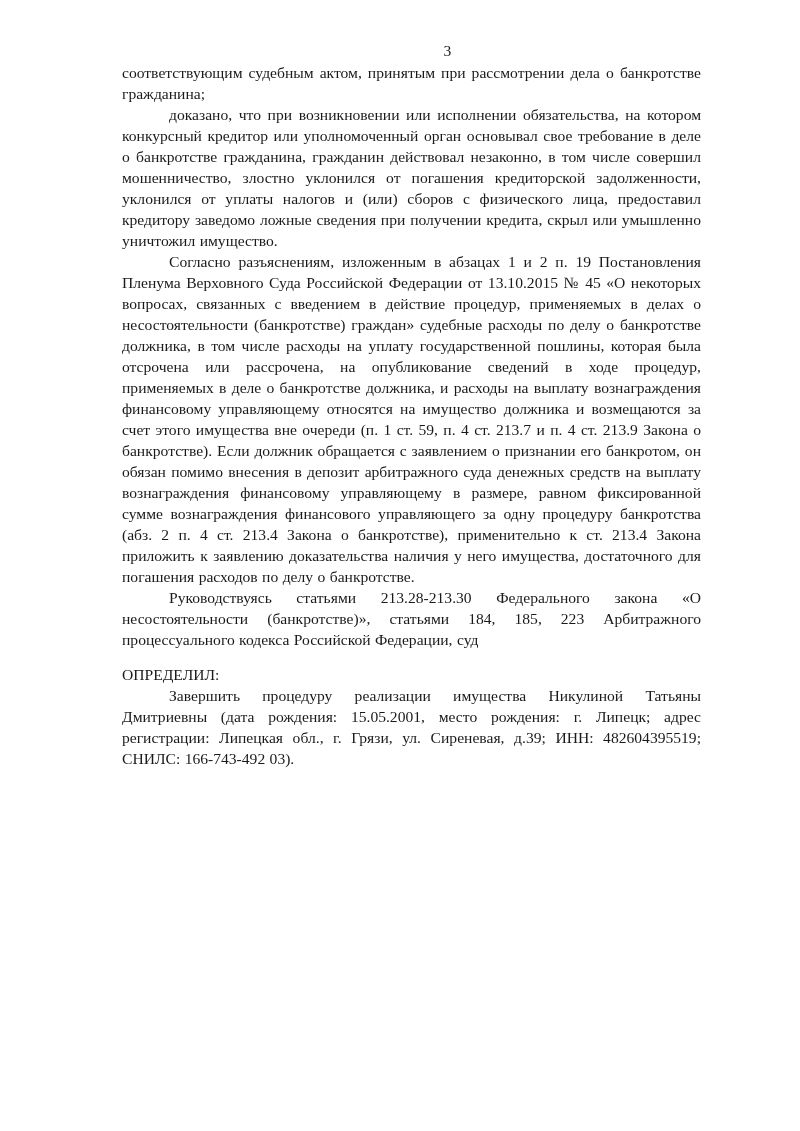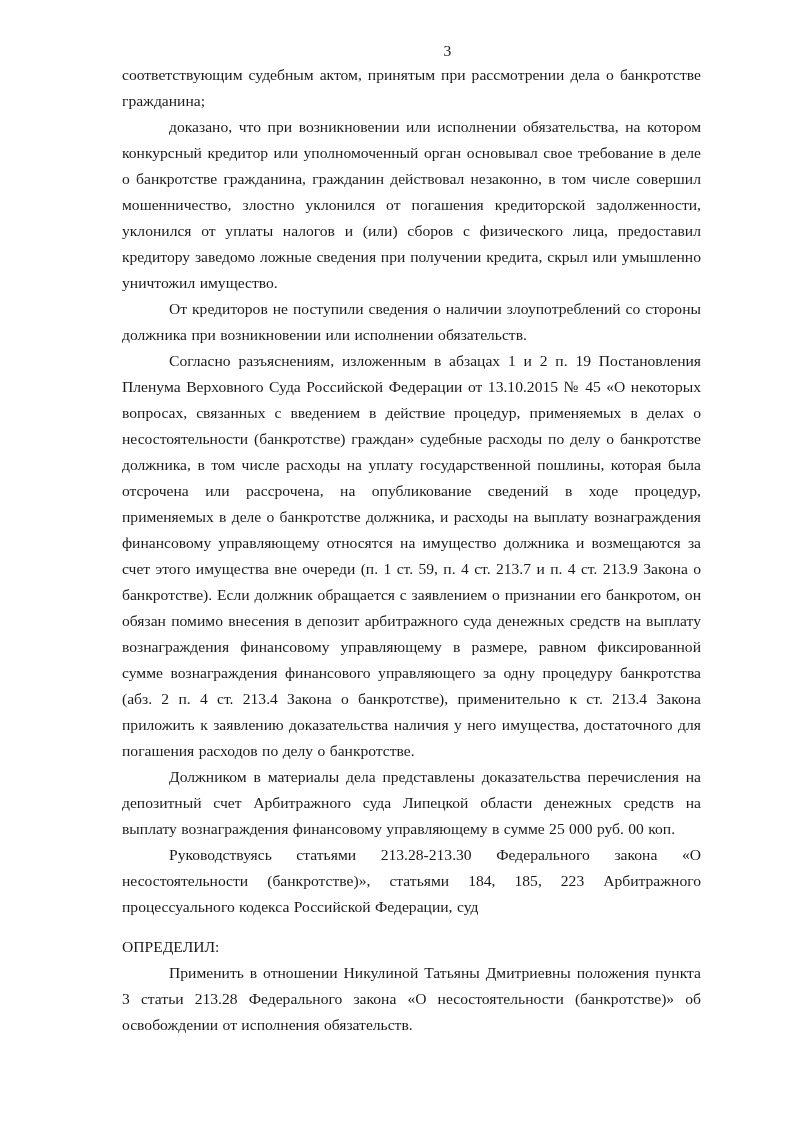--- a/index.html
+++ b/index.html
@@ -24,21 +24,21 @@
   .pagenum {
     text-align: center;
     padding-left: 72px;          
     font-size: 15.6px;
     line-height: 19.2px;
     margin-bottom: 2px;
   }
   .body p {
     margin: 0;
     font-size: 15.6px;
-    line-height: 26px;
+    line-height: 21px;
     text-align: justify;
     text-indent: 47px;
     word-spacing: 0.5px;
   }
   .body p.no-indent {
     text-indent: 0;
   }
   .resolution-heading {
     margin: 14px 0 0 0 !important;
     text-align: right;
@@ -47,23 +47,21 @@
 </style>
 </head>
 <body>
 
 <div class="page">
   <div class="pagenum">3</div>
 
   <div class="body">
     <p class="no-indent">соответствующим судебным актом, принятым при рассмотрении дела о банкротстве гражданина;</p>
     <p>доказано, что при возникновении или исполнении обязательства, на котором конкурсный кредитор или уполномоченный орган основывал свое требование в деле о банкротстве гражданина, гражданин действовал незаконно, в том числе совершил мошенничество, злостно уклонился от погашения кредиторской задолженности, уклонился от уплаты налогов и (или) сборов с физического лица, предоставил кредитору заведомо ложные сведения при получении кредита, скрыл или умышленно уничтожил имущество.</p>
-    <p>От кредиторов не поступили сведения о наличии злоупотреблений со стороны должника при возникновении или исполнении обязательств.</p>
     <p>Согласно разъяснениям, изложенным в абзацах 1 и 2 п. 19 Постановления Пленума Верховного Суда Российской Федерации от 13.10.2015 № 45 «О некоторых вопросах, связанных с введением в действие процедур, применяемых в делах о несостоятельности (банкротстве) граждан» судебные расходы по делу о банкротстве должника, в том числе расходы на уплату государственной пошлины, которая была отсрочена или рассрочена, на опубликование сведений в ходе процедур, применяемых в деле о банкротстве должника, и расходы на выплату вознаграждения финансовому управляющему относятся на имущество должника и возмещаются за счет этого имущества вне очереди (п. 1 ст. 59, п. 4 ст. 213.7 и п. 4 ст. 213.9 Закона о банкротстве). Если должник обращается с заявлением о признании его банкротом, он обязан помимо внесения в депозит арбитражного суда денежных средств на выплату вознаграждения финансовому управляющему в размере, равном фиксированной сумме вознаграждения финансового управляющего за одну процедуру банкротства (абз. 2 п. 4 ст. 213.4 Закона о банкротстве), применительно к ст. 213.4 Закона приложить к заявлению доказательства наличия у него имущества, достаточного для погашения расходов по делу о банкротстве.</p>
-    <p>Должником в материалы дела представлены доказательства перечисления на депозитный счет Арбитражного суда Липецкой области денежных средств на выплату вознаграждения финансовому управляющему в сумме 25 000 руб. 00 коп.</p>
     <p>Руководствуясь статьями 213.28-213.30 Федерального закона «О несостоятельности (банкротстве)», статьями 184, 185, 223 Арбитражного процессуального кодекса Российской Федерации, суд</p>
 
     <p class="resolution-heading">ОПРЕДЕЛИЛ:</p>
 
-    <p>Применить в отношении Никулиной Татьяны Дмитриевны положения пункта 3 статьи 213.28 Федерального закона «О несостоятельности (банкротстве)» об освобождении от исполнения обязательств.</p>
+    <p>Завершить процедуру реализации имущества Никулиной Татьяны Дмитриевны (дата рождения: 15.05.2001, место рождения: г. Липецк; адрес регистрации: Липецкая обл., г. Грязи, ул. Сиреневая, д.39; ИНН: 482604395519; СНИЛС: 166-743-492 03).</p>
 
   </div>
 </div>
 
 </body></html>

